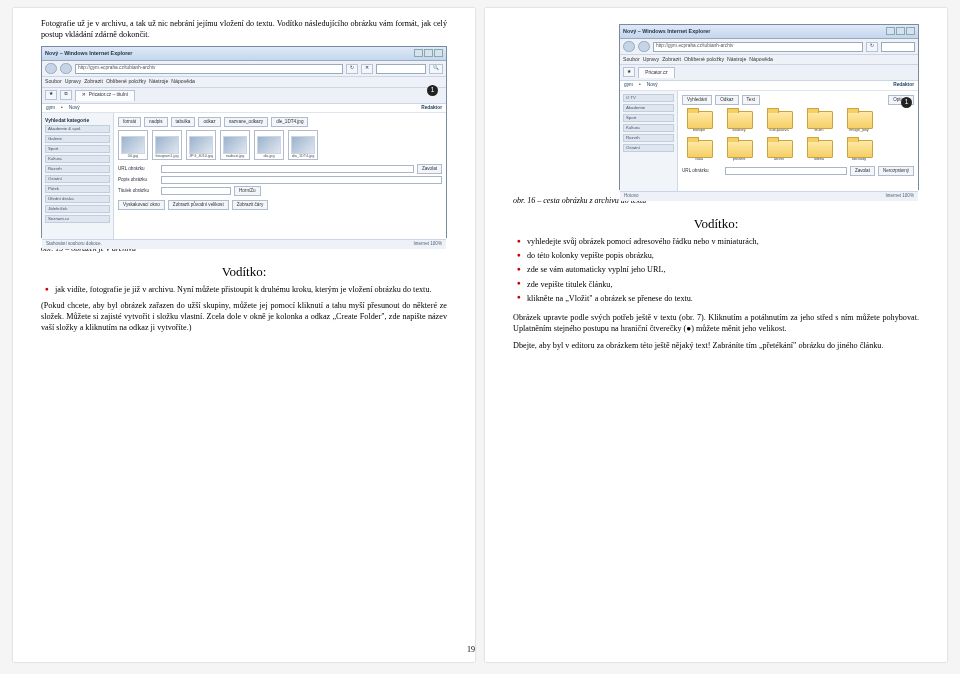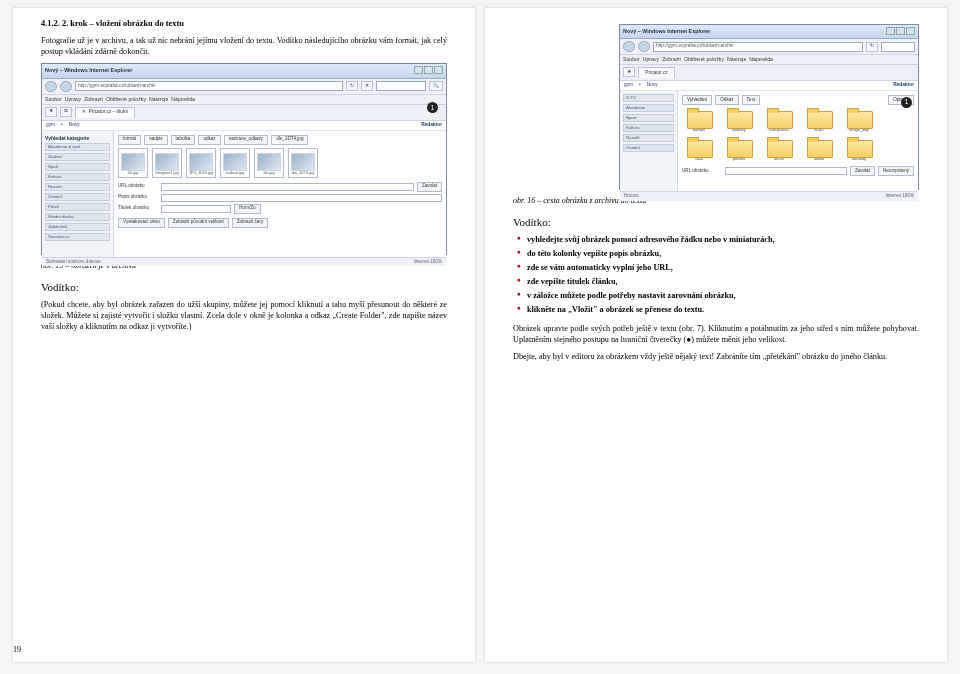--- a/index.html
+++ b/index.html
@@ -27,36 +27,36 @@
     position: relative;
     box-shadow: 0 0 2px rgba(0,0,0,0.2);
   }
   .heading {
     font-weight: bold;
     font-size: 8.4px;
     margin-bottom: 6px;
   }
   .para { text-align: justify; margin-bottom: 6px; }
   .caption { font-style: italic; margin: 6px 0; font-size: 8px; }
-  .voditko-title { margin: 8px 0 4px 0; font-size: 11px; }
+  .voditko-title { margin: 8px 0 4px 0; font-size: 13px; text-align: center; }
   ul.bullet { list-style: none; margin-left: 4px; }
-  ul.bullet li { position: relative; padding-left: 10px; margin-bottom: 3px; text-align: justify; font-weight: bold; }
+  ul.bullet li { position: relative; padding-left: 10px; margin-bottom: 3px; text-align: justify; }
   ul.bullet li::before {
     content: "●";
     position: absolute;
     left: 0;
     top: 0.5px;
     color: #c00;
     font-size: 6.5px;
   }
   .pagenum {
     position: absolute;
     bottom: 6px;
     left: 0; right: 0;
-    text-align: left;
+    text-align: right;
     font-size: 8px;
   }
 
   
   .ie-window {
     border: 1px solid #7a8aa0;
     background: #e9eef6;
     font-family: Tahoma, sans-serif;
     font-size: 5.2px;
     color: #333;
@@ -142,21 +142,20 @@
     background:#222; color:#fff; font-size:6.5px; display:flex;
     align-items:center; justify-content:center; font-family:sans-serif;
   }
 </style>
 </head>
 <body>
 
 <div class="spread">
 
   <div class="page">
-    <div class="heading">4.1.2. 2. krok – vložení obrázku do textu</div>
     <p class="para">Fotografie už je v archivu, a tak už nic nebrání jejímu vložení do textu. Vodítko následujícího obrázku vám formát, jak celý postup vkládání zdárně dokončit.</p>
 
     <div class="ie-window ie-big" style="position:relative;">
       <div class="dot-badge" style="top:38px; right:8px;">1</div>
 
       <div class="ie-titlebar">
         <span class="title">Nový – Windows Internet Explorer</span>
         <span class="ie-title-btns"><span></span><span></span><span></span></span>
       </div>
       <div class="ie-toolbar">
@@ -259,20 +258,23 @@
       </div>
       <div class="ie-status">
         <span>Stahování souboru dokoce.</span>
         <span>Internet    100%</span>
       </div>
     </div>
 
     <p class="caption">obr. 15 – obrázek je v archivu</p>
 
     <p class="voditko-title">Vodítko:</p>
+    <ul class="bullet">
+      <li>jak vidíte, fotografie je již v archivu. Nyní můžete přistoupit k druhému kroku, kterým je vložení obrázku do textu.</li>
+    </ul>
     <p class="para" style="margin-top:4px;">(Pokud chcete, aby byl obrázek zařazen do užší skupiny, můžete jej pomocí kliknutí a tahu myší přesunout do některé ze složek. Můžete si zajisté vytvořit i složku vlastní. Zcela dole v okně je kolonka a odkaz „Create Folder", zde napište název vaší složky a kliknutím na odkaz ji vytvoříte.)</p>
 
     <div class="pagenum">19</div>
   </div>
 
   <div class="page">
 
     <div class="ie-window ie-small" style="position:relative; margin-left:auto;">
       <div class="dot-badge" style="top:72px; right:6px;">1</div>
 
@@ -382,24 +384,23 @@
     </div>
 
     <p class="caption">obr. 16 – cesta obrázku z archivu do textu</p>
 
     <p class="voditko-title">Vodítko:</p>
     <ul class="bullet">
       <li>vyhledejte svůj obrázek pomocí adresového řádku nebo v miniaturách,</li>
       <li>do této kolonky vepište popis obrázku,</li>
       <li>zde se vám automaticky vyplní jeho URL,</li>
       <li>zde vepište titulek článku,</li>
-      <li>v záložce můžete podle potřeby nastavit zarovnání obrázku,</li>
       <li>klikněte na „Vložit" a obrázek se přenese do textu.</li>
     </ul>
 
     <p class="para" style="margin-top:8px;">
       <span>Obrázek upravte podle svých potřeb ještě v textu (obr. 7). Kliknutím a potáhnutím za jeho střed s ním můžete pohybovat. Uplatněním stejného postupu na hraniční čtverečky (●) můžete měnit jeho velikost.</span>
     </p>
-    <p class="para">Dbejte, aby byl v editoru za obrázkem vždy ještě nějaký text! Zabráníte tím „přetékání" obrázku do jiného článku.</p>
+    <p class="para">Dbejte, aby byl v editoru za obrázkem této ještě nějaký text! Zabráníte tím „přetékání" obrázku do jiného článku.</p>
 
   </div>
 
 </div>
 
 </body></html>

